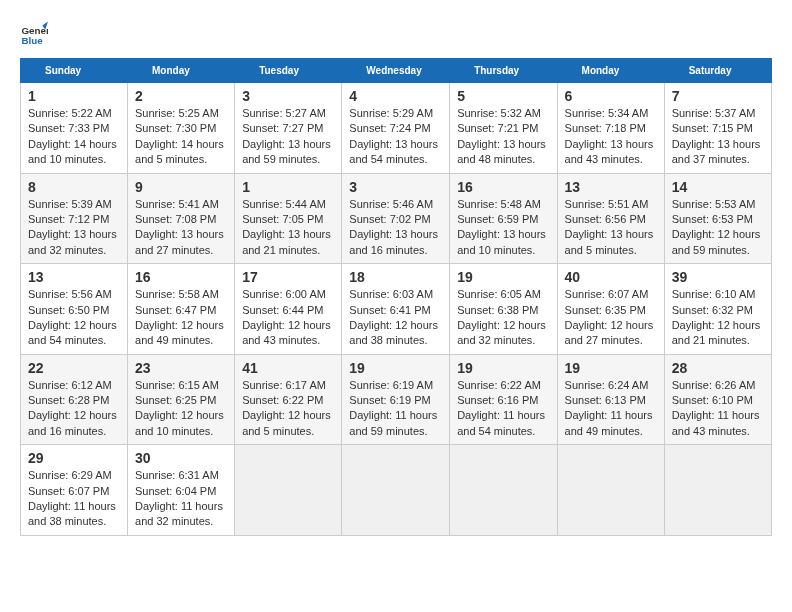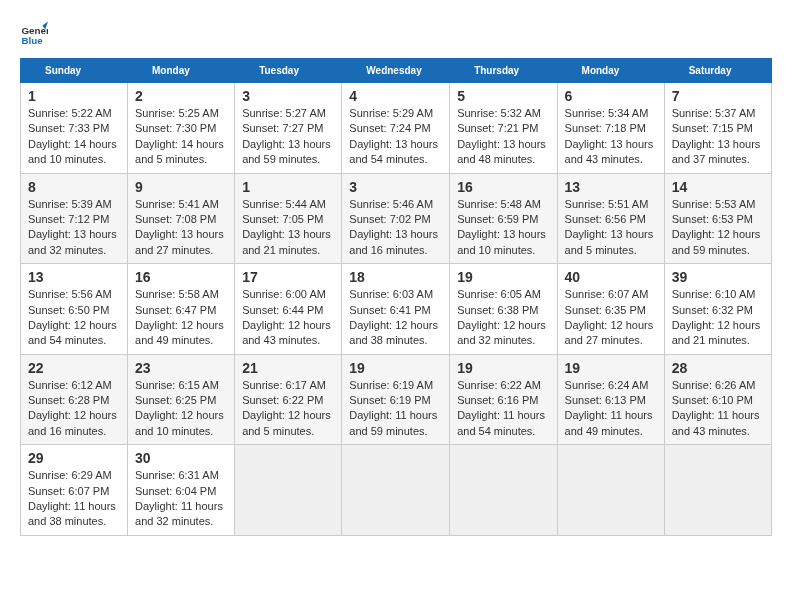--- a/index.html
+++ b/index.html
@@ -295,21 +295,21 @@
       </td>
         <td>
         <span class="day-number">23</span>
         <div class="day-info">
           Sunrise: 6:15 AM<br>
           Sunset: 6:25 PM<br>
           Daylight: 12 hours and 10 minutes.
         </div>
       </td>
         <td>
-        <span class="day-number">21</span>
+        <span class="day-number">41</span>
         <div class="day-info">
           Sunrise: 6:17 AM<br>
           Sunset: 6:22 PM<br>
           Daylight: 12 hours and 5 minutes.
         </div>
       </td>
         <td>
         <span class="day-number">19</span>
         <div class="day-info">
           Sunrise: 6:19 AM<br>

